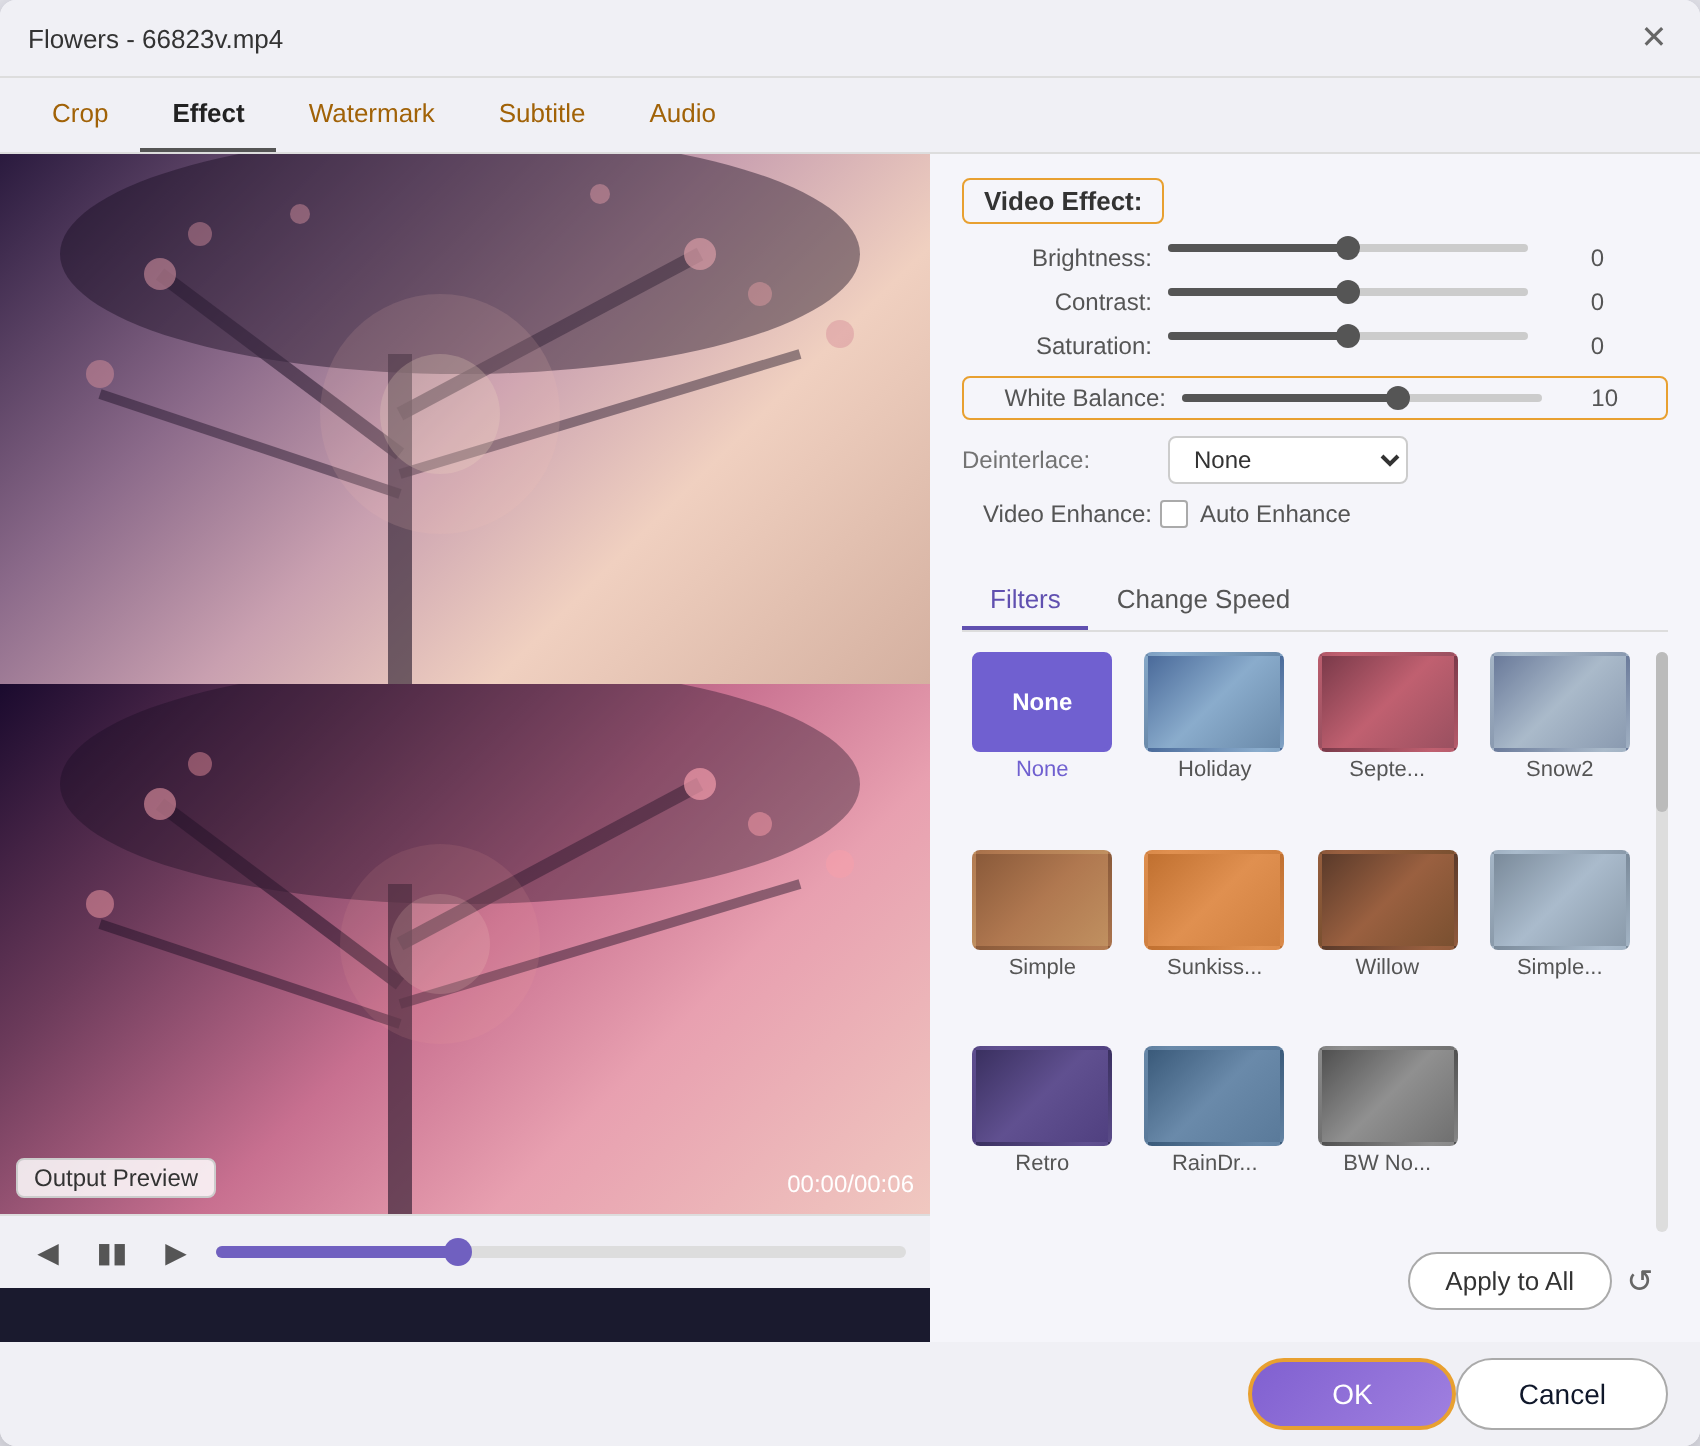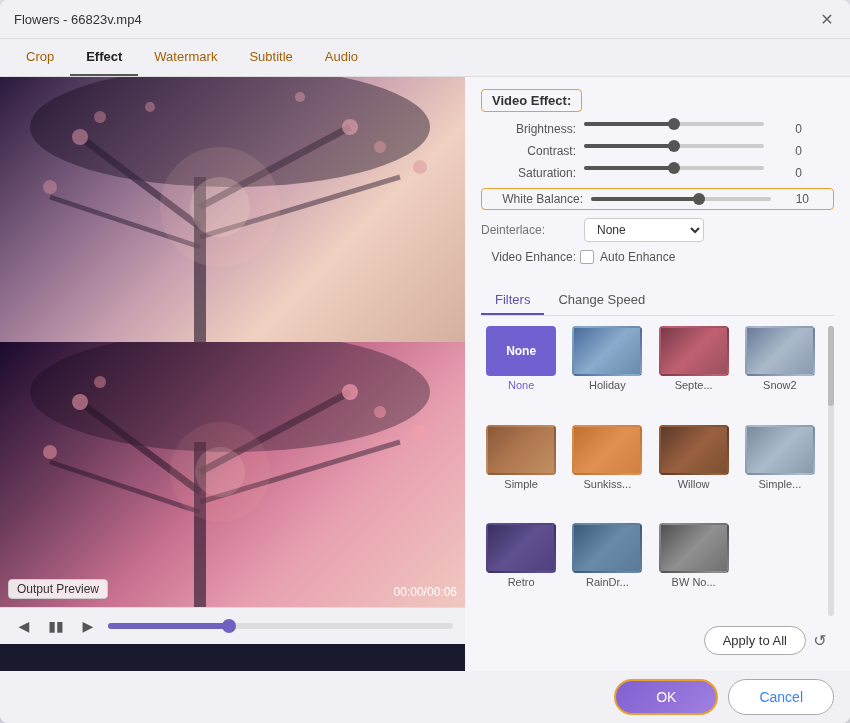--- a/index.html
+++ b/index.html
@@ -375,38 +375,37 @@
       height: 28px;
       cursor: pointer;
       display: flex;
       align-items: center;
       justify-content: center;
       color: #666;
       font-size: 16px;
     }
     .ok-cancel {
       display: flex;
-      gap: 10px;
       padding: 8px 16px;
       justify-content: flex-end;
       background: #f0f0f5;
       flex-shrink: 0;
     }
     .ok-btn {
       background: linear-gradient(135deg, #8060d0, #a080e0);
       color: white;
       border: 2px solid #e8a030;
       border-radius: 20px;
       padding: 8px 40px;
       font-size: 14px;
       cursor: pointer;
     }
     .cancel-btn {
       background: white;
-      color: #3b82f6;
+      color: #0f172a;
       border: 1.5px solid #aaa;
       border-radius: 20px;
       padding: 8px 30px;
       font-size: 14px;
       cursor: pointer;
     }
     .scrollbar {
       width: 6px;
       background: #ddd;
       border-radius: 3px;

